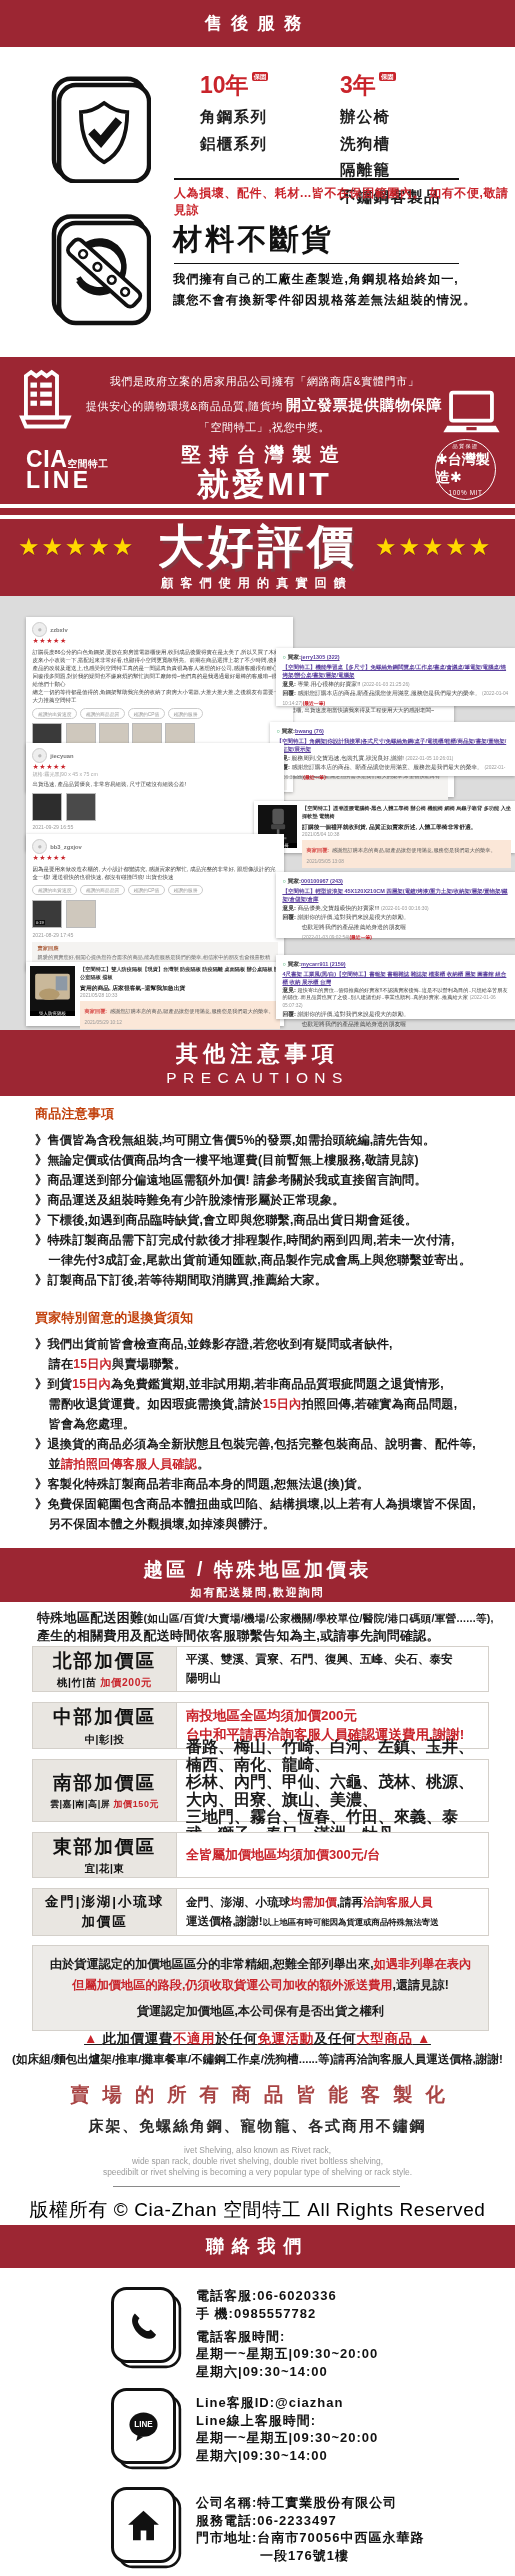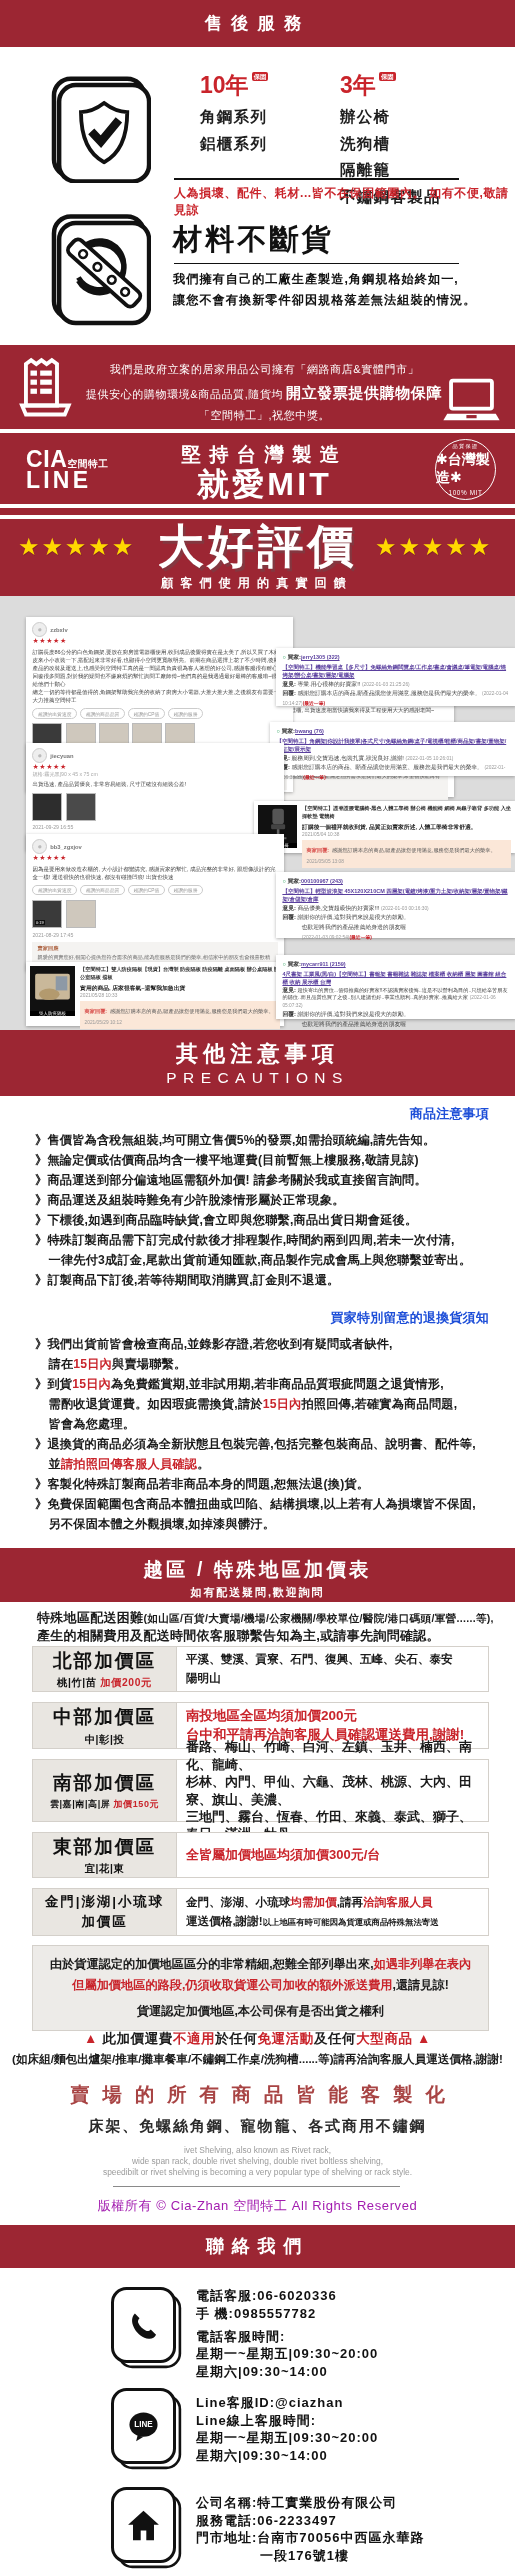--- a/index.html
+++ b/index.html
@@ -67,45 +67,45 @@
   .oreply{background:#fbe7d8;padding:3.2px 4.5px;margin-top:3.2px;}
   .oreply .lab{color:#d9534f;font-size:5.2px;font-weight:700;}
   .oreply .txt{font-size:5.2px;color:#555;}
   .pimg{background:#111;width:45px;height:50px;position:relative;flex:none;}
   .pimg .cap{position:absolute;left:0;bottom:0;width:100%;font-size:4.5px;color:#fff;background:#000;text-align:center;}
   
   .prec-t{font-size:22px;font-weight:900;letter-spacing:5.2px;}
   .prec-s{font-size:15.5px;letter-spacing:6.4px;}
   #plist{position:absolute;left:35px;top:1104px;width:454px;font-size:12.2px;font-weight:700;
          color:#1b1b1b;line-height:20px;letter-spacing:0.2px;}
-  #plist .h{color:#1d4ed8;font-size:13px;margin:0 0 6.4px 0;text-align:right;}
+  #plist .h{color:#c2410c;font-size:13px;margin:0 0 6.4px 0;}
   #plist p{margin:0;}
   #plist .ind{padding-left:13.5px;}
   #plist .h2gap{margin-top:17.4px;margin-bottom:6.4px;}
   
   .sur-t{font-size:19.3px;font-weight:900;letter-spacing:3.2px;}
   .sur-s{font-size:11px;font-weight:700;letter-spacing:1.9px;}
   .sur-intro{font-size:13px;font-weight:900;letter-spacing:0.3px;line-height:18px;margin-left:10px;}
   .sur-intro .sm{font-size:10.6px;}
   .zcard{position:absolute;left:32px;width:457px;border:0.6px solid #d4d0ca;background:#e9e6e1;
          display:flex;box-sizing:border-box;}
   .zlabel{width:143px;flex:none;display:flex;flex-direction:column;align-items:center;justify-content:center;gap:2.6px;}
   .zlt{font-size:18.7px;font-weight:900;letter-spacing:1.9px;color:#111;}
   .zls{font-size:10.3px;font-weight:900;color:#111;letter-spacing:0.6px;}
   .zbody{flex:1;background:#fff;border-left:0.6px solid #d4d0ca;display:flex;flex-direction:column;
          justify-content:center;padding:5.2px 9px;font-size:11.6px;font-weight:700;line-height:18.7px;color:#1b1b1b;}
   .zred{color:#c9242b;font-weight:900;}
   .znote{position:absolute;left:32px;width:457px;background:#edebe8;border:0.6px solid #d4d0ca;
          text-align:center;font-size:12.2px;font-weight:700;line-height:21px;color:#1b1b1b;box-sizing:border-box;padding:7.7px 3.9px;}
-  .warn1{font-size:13.5px;font-weight:900;letter-spacing:0.6px;}
+  .warn1{font-size:13.5px;font-weight:900;letter-spacing:0.6px;text-decoration:underline;}
   .warn2{font-size:11.6px;font-weight:900;}
   .custom-t{font-size:19.3px;font-weight:900;letter-spacing:13px;color:#a84444;}
   .custom-s{font-size:15px;font-weight:900;letter-spacing:1.9px;color:#2b2b2b;}
   .en{font-size:8.4px;color:#9b9b9b;line-height:11px;}
-  .copy{font-size:13px;color:#a21caf;letter-spacing:0.6px;}
+  .copy{font-size:19px;color:#000000;letter-spacing:0.6px;}
   
   .contact-t{font-size:18px;font-weight:900;letter-spacing:7.7px;}
   .icard{position:absolute;width:59px;height:70px;background:#fff;border:3.2px solid #111;border-radius:15.5px;
          box-shadow:5.8px 5.8px 0 -3.2px #fff,5.8px 5.8px 0 -0.6px #111;display:flex;align-items:center;justify-content:center;}
   .cline{font-size:13px;font-weight:700;letter-spacing:1px;line-height:17.7px;color:#111;}
 </style>
 </head>
 <body>
 
 <div id="page">
@@ -159,21 +159,21 @@
       </g>
     </svg>
   </div>
   <div class="abs mat-title" style="left:173px;top:220px;">材料不斷貨</div>
   <div class="hline" style="left:174px;top:263px;width:285px;height:1.3px;"></div>
   <div class="abs mat-body" style="left:173px;top:269px;">
     <div>我們擁有自己的工廠生產製造,角鋼規格始終如一,</div>
     <div>讓您不會有換新零件卻因規格落差無法組裝的情況。</div>
   </div>
 
-  <div class="band wt" style="top:345px;height:84px;">
+  <div class="band wt" style="top:357px;height:84px;">
     <div class="abs" style="left:13px;top:10.3px;">
       <svg width="66" height="66" viewBox="0 0 102 102">
         <path d="M20 14 L28 8 L36 14 L44 8 L52 14 L60 8 L68 14 L68 78 L20 78 Z" fill="none" stroke="#fff" stroke-width="6"></path>
         <rect x="27" y="24" width="10" height="8" fill="#fff"></rect>
           <rect x="42" y="24" width="18" height="8" fill="#fff"></rect>
         <rect x="27" y="38" width="10" height="8" fill="#fff"></rect>
           <rect x="42" y="38" width="18" height="8" fill="#fff"></rect>
         <rect x="27" y="52" width="10" height="8" fill="#fff"></rect>
           <rect x="42" y="52" width="18" height="8" fill="#fff"></rect>
         <path d="M14 78 H86 L80 92 H20 Z" fill="none" stroke="#fff" stroke-width="6"></path>
@@ -391,21 +391,21 @@
 
   <div id="plist">
     <p class="h">商品注意事項</p>
     <p>》售價皆為含稅無組裝,均可開立售價5%的發票,如需抬頭統編,請先告知。</p>
     <p>》無論定價或估價商品均含一樓平地運費(目前暫無上樓服務,敬請見諒)</p>
     <p>》商品運送到部分偏遠地區需額外加價! 請參考關於我或直接留言詢問。</p>
     <p>》商品運送及組裝時難免有少許脫漆情形屬於正常現象。</p>
     <p>》下標後,如遇到商品臨時缺貨,會立即與您聯繫,商品出貨日期會延後。</p>
     <p>》特殊訂製商品需下訂完成付款後才排程製作,時間約兩到四周,若未一次付清,</p>
     <p class="ind">一律先付3成訂金,尾款出貨前通知匯款,商品製作完成會馬上與您聯繫並寄出。</p>
-    <p>》訂製商品下訂後,若等待期間取消購買,訂金則不退還。</p>
+    <p>》訂製商品下訂後,若等待期間取消購買,推薦給大家。</p>
     <p class="h h2gap">買家特別留意的退換貨須知</p>
     <p>》我們出貨前皆會檢查商品,並錄影存證,若您收到有疑問或者缺件,</p>
     <p class="ind"><span>請在</span><span class="rd">15日內</span><span>與賣場聯繫。</span></p>
     <p><span>》到貨</span><span class="rd">15日內</span><span>為免費鑑賞期,並非試用期,若非商品品質瑕疵問題之退貨情形,</span></p>
     <p class="ind"><span>需酌收退貨運費。如因瑕疵需換貨,請於</span><span class="rd">15日內</span><span>拍照回傳,若確實為商品問題,</span></p>
     <p class="ind">皆會為您處理。</p>
     <p>》退換貨的商品必須為全新狀態且包裝完善,包括完整包裝商品、說明書、配件等,</p>
     <p class="ind"><span>並</span><span class="rd">請拍照回傳客服人員確認</span><span>。</span></p>
     <p>》客製化特殊訂製商品若非商品本身的問題,恕無法退(換)貨。</p>
     <p>》免費保固範圍包含商品本體扭曲或凹陷、結構損壞,以上若有人為損壞皆不保固,</p>
@@ -442,21 +442,21 @@
       <div class="zred" style="font-size:13.5px;">南投地區全區均須加價200元</div>
       <div class="zred" style="font-size:13.5px;">台中和平請再洽詢客服人員確認運送費用,謝謝!</div>
     </div>
   </div>
 
   <div class="zcard" style="top:1759px;height:63px;">
     <div class="zlabel">
       <div class="zlt">南部加價區</div>
       <div class="zls" style="font-size:9px;"><span>雲|嘉|南|高|屏</span> <span class="zred">加價150元</span></div>
     </div>
-    <div class="zbody" style="font-size:13px;line-height:17.4px;justify-content:center;">
+    <div class="zbody" style="font-size:16px;line-height:17.4px;justify-content:center;">
       <div>番路、梅山、竹崎、白河、左鎮、玉井、楠西、南化、龍崎、</div>
       <div>杉林、內門、甲仙、六龜、茂林、桃源、大內、田寮、旗山、美濃、</div>
       <div>三地門、霧台、恆春、竹田、來義、泰武、獅子、春日、滿洲、牡丹</div>
     </div>
   </div>
 
   <div class="zcard" style="top:1832px;height:46px;">
     <div class="zlabel">
       <div class="zlt">東部加價區</div>
       <div class="zls">宜|花|東</div>

